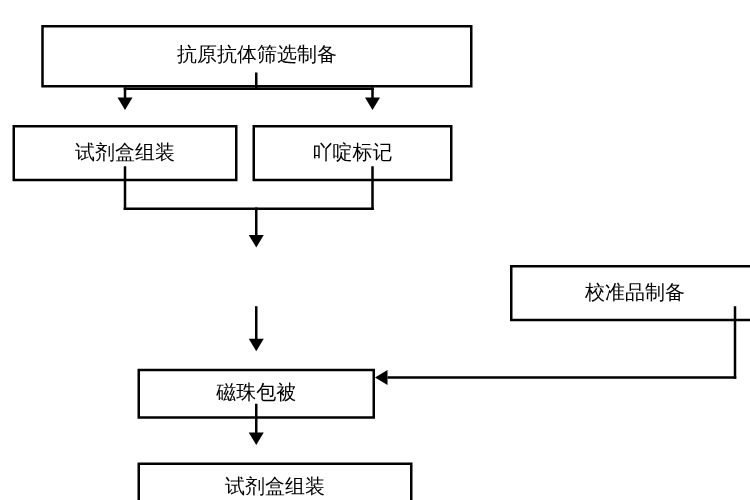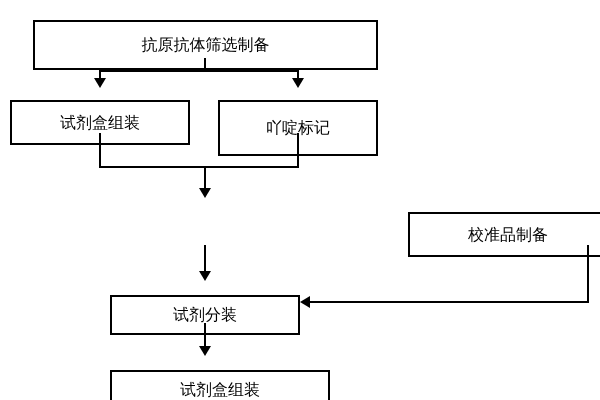--- a/index.html
+++ b/index.html
@@ -78,21 +78,21 @@
   <div class="edge edge-v" style="left:99px; top:70px; height:10px;"></div>
   <div class="arrow-down" style="left:94px; top:78px;"></div>
 
   <div class="edge edge-v" style="left:297px; top:70px; height:10px;"></div>
   <div class="arrow-down" style="left:292px; top:78px;"></div>
 
   <div class="node" style="left:10px; top:88px; width:180px; height:45px; font-size:16px;">
     <span class="node-label">试剂盒组装</span>
   </div>
 
-  <div class="node" style="left:218px; top:88px; width:160px; height:56px; font-size:16px;">
+  <div class="node" style="left:202px; top:88px; width:160px; height:45px; font-size:16px;">
     <span class="node-label">吖啶标记</span>
   </div>
 
   <div class="edge edge-v" style="left:99px; top:133px; height:35px;"></div>
 
   <div class="edge edge-v" style="left:297px; top:133px; height:35px;"></div>
 
   <div class="edge edge-h" style="left:99px; top:166px; width:200px;"></div>
 
   <div class="edge edge-v" style="left:204px; top:166px; height:24px;"></div>
@@ -104,21 +104,21 @@
   </div>
 
   <div class="edge edge-v" style="left:204px; top:245px; height:28px;"></div>
   <div class="arrow-down" style="left:199px; top:271px;"></div>
 
   <div class="edge edge-v" style="left:587px; top:245px; height:58px;"></div>
   <div class="edge edge-h" style="left:310px; top:301px; width:279px;"></div>
   <div class="arrow-left" style="left:300px; top:296px;"></div>
 
   <div class="node" style="left:110px; top:283px; width:190px; height:40px; font-size:16px;">
-    <span class="node-label">试剂分装</span>
+    <span class="node-label">磁珠包被</span>
   </div>
 
   <div class="edge edge-v" style="left:204px; top:323px; height:25px;"></div>
   <div class="arrow-down" style="left:199px; top:346px;"></div>
 
   <div class="node" style="left:110px; top:358px; width:220px; height:40px; font-size:16px;">
     <span class="node-label">试剂盒组装</span>
   </div>
 
 </div>

